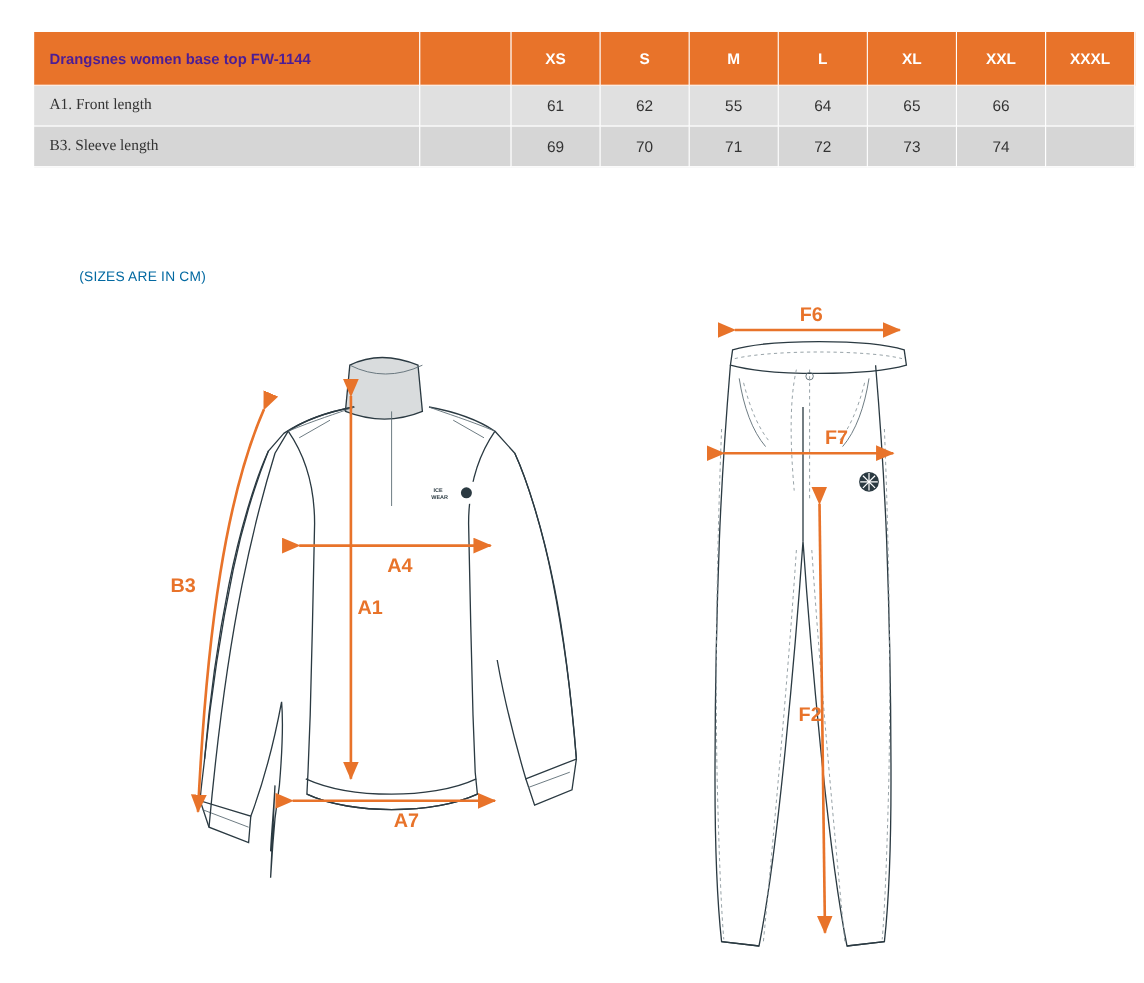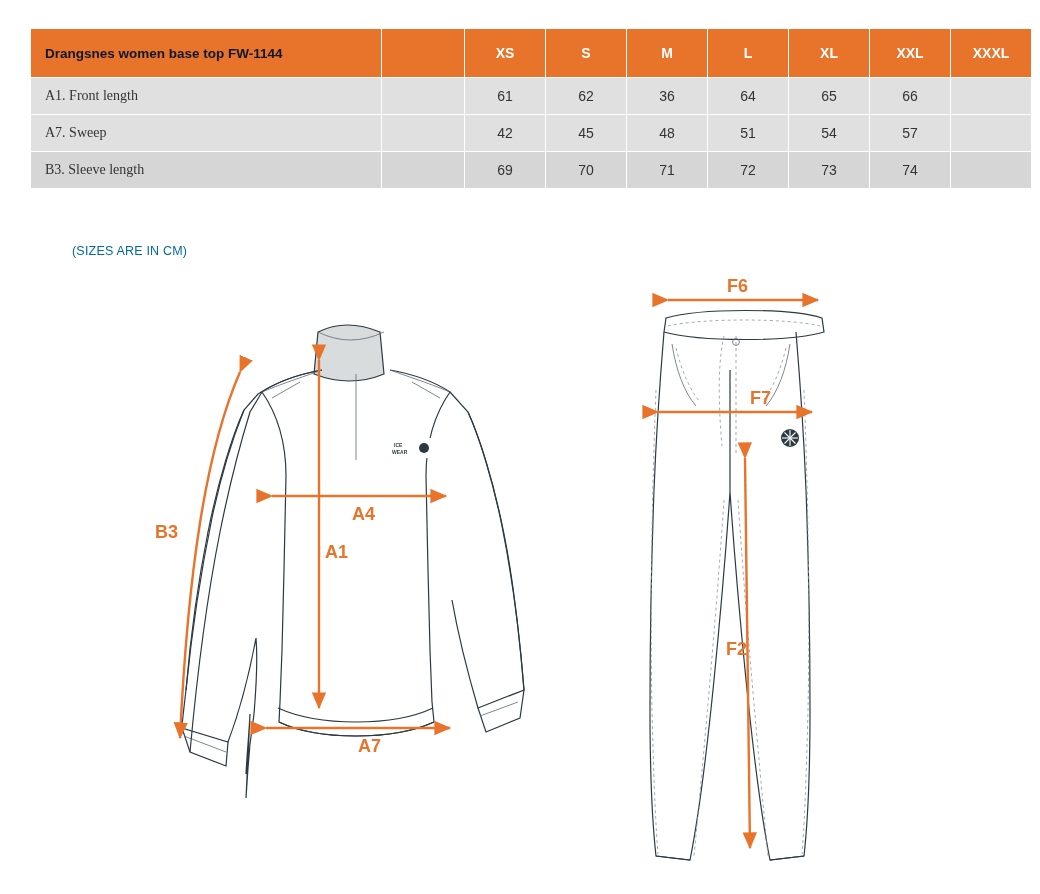--- a/index.html
+++ b/index.html
@@ -29,21 +29,21 @@
     table-layout: fixed;
   }
   table.size-table th,
   table.size-table td {
     border: 1px solid #ffffff;
     padding: 0;
     height: 36px;
   }
   thead th.name-head {
     background: #e8732a;
-    color: #0f172a;
+    color: #4c1d95;
     text-align: left;
     padding-left: 14px;
     font-size: 13.5px;
     font-weight: bold;
     width: 336px;
     height: 48px;
   }
   thead th.spacer-head {
     background: #e8732a;
     width: 82px;
@@ -131,35 +131,24 @@
         <th class="size-head">XXL</th>
         <th class="size-head">XXXL</th>
       </tr>
     </thead>
     <tbody>
       <tr>
         <td class="row-label">A1. Front length</td>
         <td class="spacer-cell"></td>
         <td class="val">61</td>
         <td class="val">62</td>
-        <td class="val">36</td>
+        <td class="val">55</td>
         <td class="val">64</td>
         <td class="val">65</td>
         <td class="val">66</td>
-        <td class="val empty"></td>
-      </tr>
-      <tr>
-        <td class="row-label">A7. Sweep</td>
-        <td class="spacer-cell"></td>
-        <td class="val">42</td>
-        <td class="val">45</td>
-        <td class="val">48</td>
-        <td class="val">51</td>
-        <td class="val">54</td>
-        <td class="val">57</td>
         <td class="val empty"></td>
       </tr>
       <tr class="alt">
         <td class="row-label">B3. Sleeve length</td>
         <td class="spacer-cell"></td>
         <td class="val">69</td>
         <td class="val">70</td>
         <td class="val">71</td>
         <td class="val">72</td>
         <td class="val">73</td>

